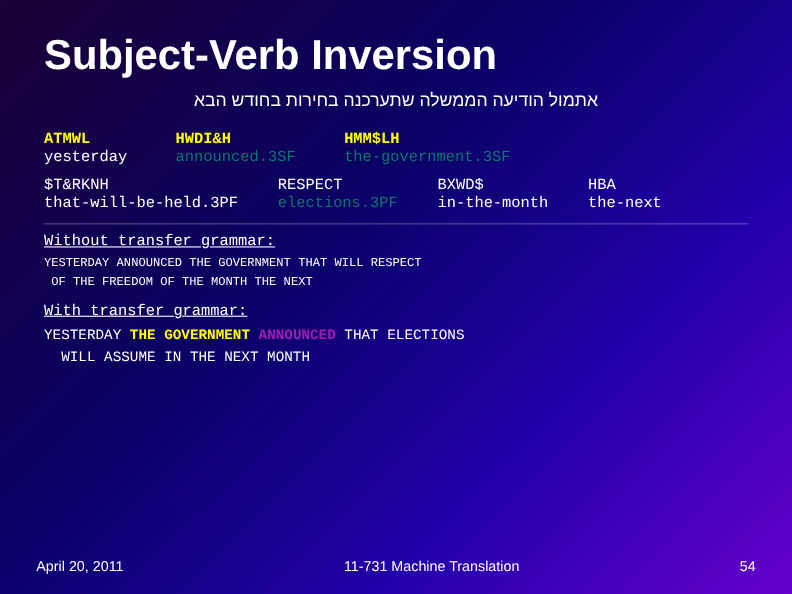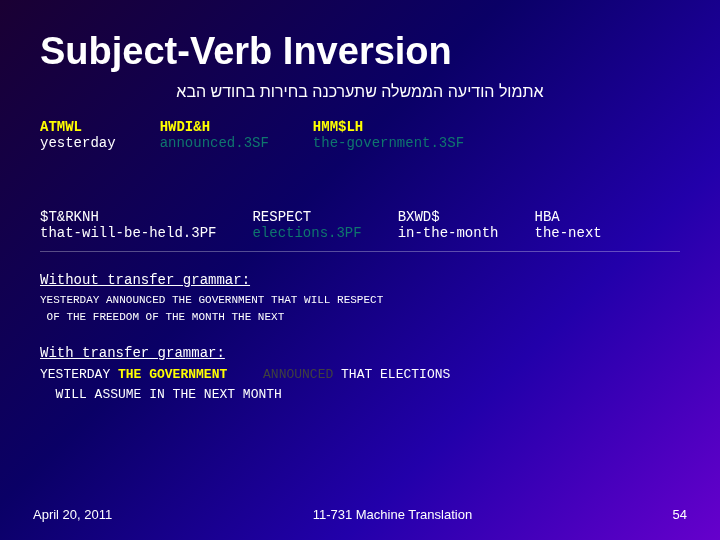--- a/index.html
+++ b/index.html
@@ -56,34 +56,33 @@
     }
 
     .token-bottom {
       color: #0f766e;
       font-size: 14px;
     }
 
     .token-top-normal {
       color: #ffffff;
       font-size: 14px;
-      margin-top: 48px;
     }
 
     .token-bottom-normal {
       color: #ffffff;
       font-size: 14px;
     }
 
     .section-label {
       color: #ffffff;
       font-size: 14px;
       text-decoration: underline;
       margin-bottom: 4px;
-      margin-top: 20px;
+      margin-top: 8px;
     }
 
     .output-text {
       color: #ffffff;
       font-size: 11px;
       font-family: 'Courier New', Courier, monospace;
       line-height: 1.5;
       margin-left: 0px;
     }
 
@@ -167,21 +166,21 @@
 
   <div style="margin-top: 6px; margin-bottom: 10px;">
     <div class="section-label">Without transfer grammar:</div>
     <div class="output-text">YESTERDAY ANNOUNCED THE GOVERNMENT THAT WILL RESPECT</div>
     <div class="output-text">&nbsp;OF THE FREEDOM OF THE MONTH THE NEXT</div>
   </div>
 
   <div style="margin-top: 4px; margin-bottom: 30px;">
     <div class="section-label">With transfer grammar:</div>
     <div class="output-text-with">
-      <span style="color:#ffffff;">YESTERDAY </span><span style="color:#ffff00; font-weight:bold;">THE GOVERNMENT</span><span style="color:#ffffff;"> </span><span style="color:#404040; font-weight:normal;margin-left:28px;">ANNOUNCED</span><span style="color:#ffffff;"> THAT ELECTIONS</span>
+      <span style="color:#ffffff;">YESTERDAY </span><span style="color:#ffff00; font-weight:bold;">THE GOVERNMENT</span><span style="color:#ffffff;"> </span><span style="color:#a21caf; font-weight:bold;">ANNOUNCED</span><span style="color:#ffffff;"> THAT ELECTIONS</span>
     </div>
     <div class="output-text-with">
       <span style="color:#ffffff;">&nbsp;&nbsp;WILL ASSUME IN THE NEXT MONTH</span>
     </div>
   </div>
 
   <div class="footer">
     <span class="footer-text">April 20, 2011</span>
     <span class="footer-text">11-731 Machine Translation</span>
     <span class="footer-text">54</span>

